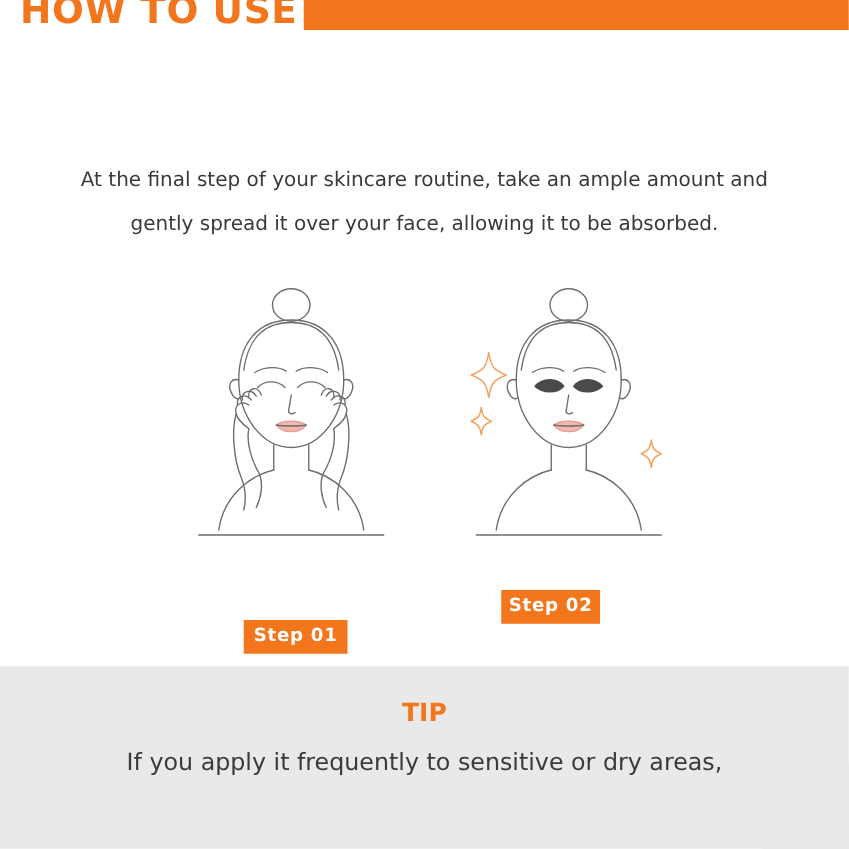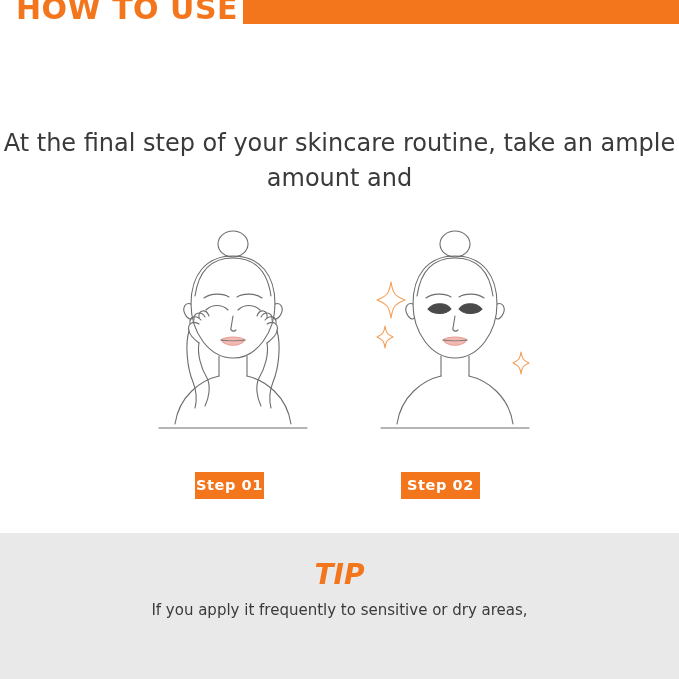--- a/index.html
+++ b/index.html
@@ -44,21 +44,21 @@
   }
 
   
   .intro {
     position: absolute;
     top: 126px;
     left: 0;
     width: 679px;
     text-align: center;
     color: #3a3a3a;
-    font-size: 24px;
+    font-size: 16px;
     line-height: 35px;
     font-family: "DejaVu Sans", sans-serif;
   }
 
   
   .figures {
     position: absolute;
     top: 228px;
     left: 0;
     width: 679px;
@@ -86,66 +86,66 @@
     top: 0;
     background: #f4761c;
     color: #ffffff;
     font-size: 14.5px;
     font-weight: bold;
     letter-spacing: 0.6px;
     text-align: center;
     padding: 5px 0 6px 0;
     font-family: "DejaVu Sans", sans-serif;
   }
-  .step-badge.one { left: 195px; width: 69px; }
+  .step-badge.one { left: 195px; width: 83px; margin-top: 24px; }
   .step-badge.two { left: 401px; width: 79px; }
 
   
   .tip-panel {
     position: absolute;
     left: 0;
     top: 533px;
     width: 679px;
     height: 146px;
     background: #e9e9e9;
   }
   .tip-title {
     position: absolute;
     top: 25px;
     left: 0;
     width: 679px;
     text-align: center;
     color: #f4761c;
-    font-size: 28px;
-    font-style: italic;
+    font-size: 20px;
     font-weight: bold;
     font-family: "DejaVu Sans", sans-serif;
   }
   .tip-body {
     position: absolute;
     top: 62px;
     left: 0;
     width: 679px;
     text-align: center;
     color: #3a3a3a;
-    font-size: 15px;
+    font-size: 19px;
     line-height: 30px;
     font-family: "DejaVu Sans", sans-serif;
   }
 </style>
 </head>
 <body>
 
 <div class="header">
   <div class="header-bar"></div>
   <div class="header-title">HOW TO USE</div>
 </div>
 
 <div class="intro">
   <div>At the final step of your skincare routine, take an ample amount and</div>
+  <div>gently spread it over your face, allowing it to be absorbed.</div>
 </div>
 
 <div class="figures">
 
   <div class="figure one">
     <svg width="240" height="225" viewBox="0 0 240 225" fill="none" stroke="#6d6d6d" stroke-width="1.1" stroke-linecap="round" stroke-linejoin="round">
 
       <ellipse cx="120" cy="16" rx="15" ry="13"></ellipse>
 
       <path d="M120 28 C 92 28 78 48 78 76 C 78 104 96 130 120 130 C 144 130 162 104 162 76 C 162 48 148 28 120 28 Z"></path>

